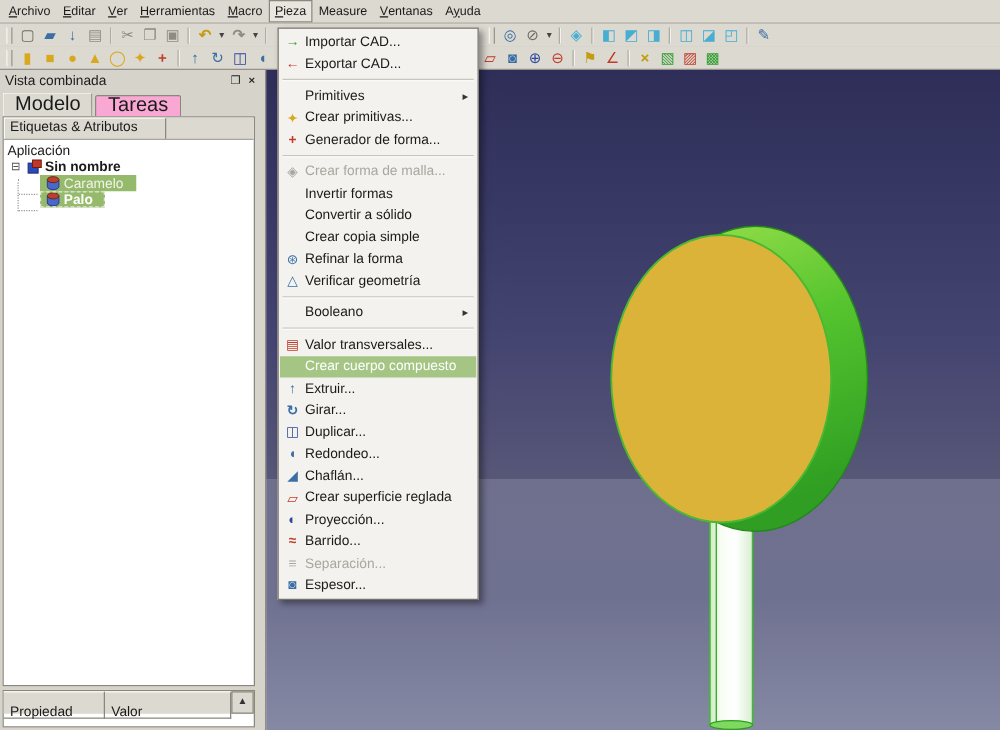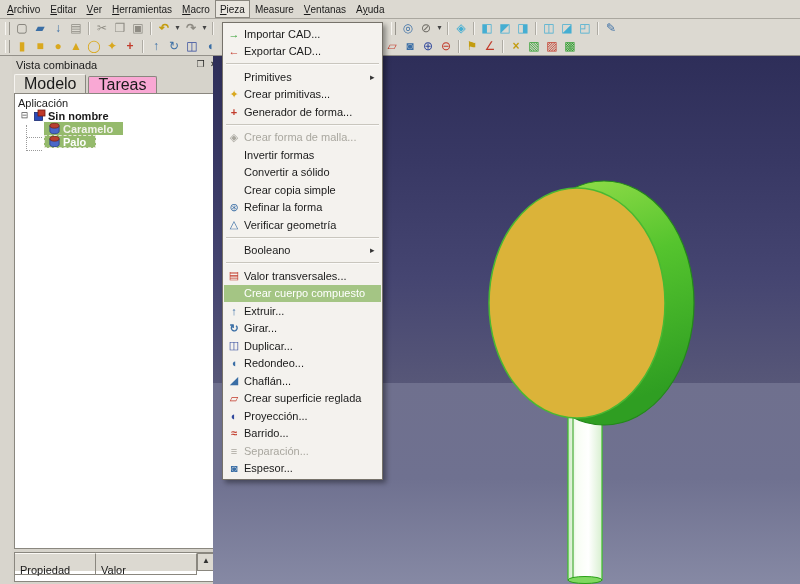--- a/index.html
+++ b/index.html
@@ -21,36 +21,36 @@
   .tb{width:18px;height:16px;line-height:16px;text-align:center;font-size:12px;flex:none;cursor:default;}
   .tb.dd{width:9px;font-size:8px;color:#444;}
   .tb-handle{width:3px;height:13px;border-left:1px solid #f7f5f1;border-right:1px solid #98958d;margin:0 3px;flex:none;}
   .tb-sep{width:1px;height:13px;background:#aeaba3;border-right:1px solid #f4f2ee;margin:0 3px;flex:none;}
   .cluster-right1{position:absolute;left:388px;top:0;height:18px;display:flex;align-items:center;}
   .cluster-right2{position:absolute;left:383px;top:0;height:18px;display:flex;align-items:center;}
   .c-blue{color:#3a6ea5}.c-lblue{color:#45aed2}.c-yellow{color:#d9a81e}.c-gray{color:#8e8b83}
   .c-green{color:#2f9e2f}.c-red{color:#c23b2b}.c-navy{color:#30489c}.c-gold{color:#c39c10}
   .c-dgray{color:#6f6d66}.bold{font-weight:bold}
   
-  .dock{position:absolute;left:12px;top:56px;width:212px;bottom:0;background:#d6d3cb;border-right:1px solid #8f8c84;}
+  .dock{position:absolute;left:0;top:56px;width:212px;bottom:0;background:#d6d3cb;border-right:1px solid #8f8c84;}
   .dock-title{position:absolute;left:4px;top:3px;font-size:11px;}
   .dock-btns{position:absolute;right:26px;top:2px;display:flex;}
   .dock-btn{width:13px;height:13px;line-height:13px;text-align:center;font-size:9px;color:#222;cursor:default;}
   .tabs{position:absolute;left:2px;top:18px;display:flex;align-items:flex-end;font-size:16px;height:19px;}
   .tab{border:1px solid #8a877f;border-bottom:none;background:#f9a8d4;padding:1px 9px;height:14px;line-height:14px;margin-right:2px;border-radius:2px 2px 0 0;}
   .tab.active{background:#dcd9d1;height:16px;line-height:16px;border-top-color:#f6f4f0;border-left-color:#f6f4f0;}
   .tree-frame{position:absolute;left:2px;right:8px;top:37px;bottom:35px;background:#fff;border:1px solid #8a877f;overflow:hidden;}
   .tree-header{height:17px;background:#dcd9d1;border-bottom:1px solid #a8a59d;display:flex;font-size:11px;}
   .tree-header-cell{width:120px;padding:1px 4px;border-right:1px solid #8a877f;border-top:1px solid #fbf9f5;border-left:1px solid #fbf9f5;}
   .tree{position:relative;font-size:11px;padding-top:2px;}
   .trow{height:13px;display:flex;align-items:center;white-space:nowrap;}
   .expander{width:9px;height:9px;line-height:9px;font-size:9px;color:#555;text-align:center;margin-left:5px;flex:none;}
   .doc-ico,.cyl-ico{flex:none;margin:0 2px 0 4px;}
   .tree-label-bold{font-weight:bold;margin-left:0;text-align:right;}
-  .sel{background:#95ba6c;color:#f2f2ea;display:inline-flex;align-items:center;padding-right:10px;font-weight:bold;}
+  .sel{background:#95ba6c;color:#f2f2ea;display:inline-flex;align-items:center;padding-right:10px;}
   .sel.focus{outline:1px dashed #e6e6da;outline-offset:-1px;color:#fff;font-weight:bold;}
   .indent{margin-left:29px;}
   .dotline-v{position:absolute;left:11px;top:31px;height:26px;border-left:1px dotted #9a9a9a;}
   .dotline-h{position:absolute;left:12px;width:15px;border-top:1px dotted #9a9a9a;}
   .prop-frame{position:absolute;left:2px;right:8px;bottom:2px;height:28px;background:#fff;border:1px solid #8a877f;}
   .prop-header{display:flex;height:18px;font-size:11px;background:#dcd9d1;}
   .prop-cell{padding:10px 5px;border-right:1px solid #8a877f;border-top:1px solid #fbf9f5;border-bottom:1px solid #8a877f;}
   .prop-cell.c1{width:70px;} .prop-cell.c2{flex:1;}
   .vscroll-btn{width:16px;height:16px;background:#dcd9d1;border:1px solid #8a877f;text-align:center;line-height:14px;font-size:8px;color:#333;flex:none;}
   
@@ -193,20 +193,23 @@
   <div class="dock-btns" style="right:4px;">
     <div class="dock-btn">❐</div>
     <div class="dock-btn bold">×</div>
   </div>
   <div class="tabs">
     <div class="tab active">Modelo</div>
     <div class="tab">Tareas</div>
   </div>
 
   <div class="tree-frame">
+    <div class="tree-header">
+      <div class="tree-header-cell">Etiquetas &amp; Atributos</div>
+    </div>
     <div class="tree">
       <div class="dotline-v"></div>
       <div class="dotline-h" style="top:43px;"></div>
       <div class="dotline-h" style="top:56px;"></div>
       <div class="trow" style="padding-left:3px;">
         <span>Aplicación</span>
       </div>
       <div class="trow">
         <span class="expander">⊟</span>
         <svg class="doc-ico" width="13" height="13" viewBox="0 0 13 13">

